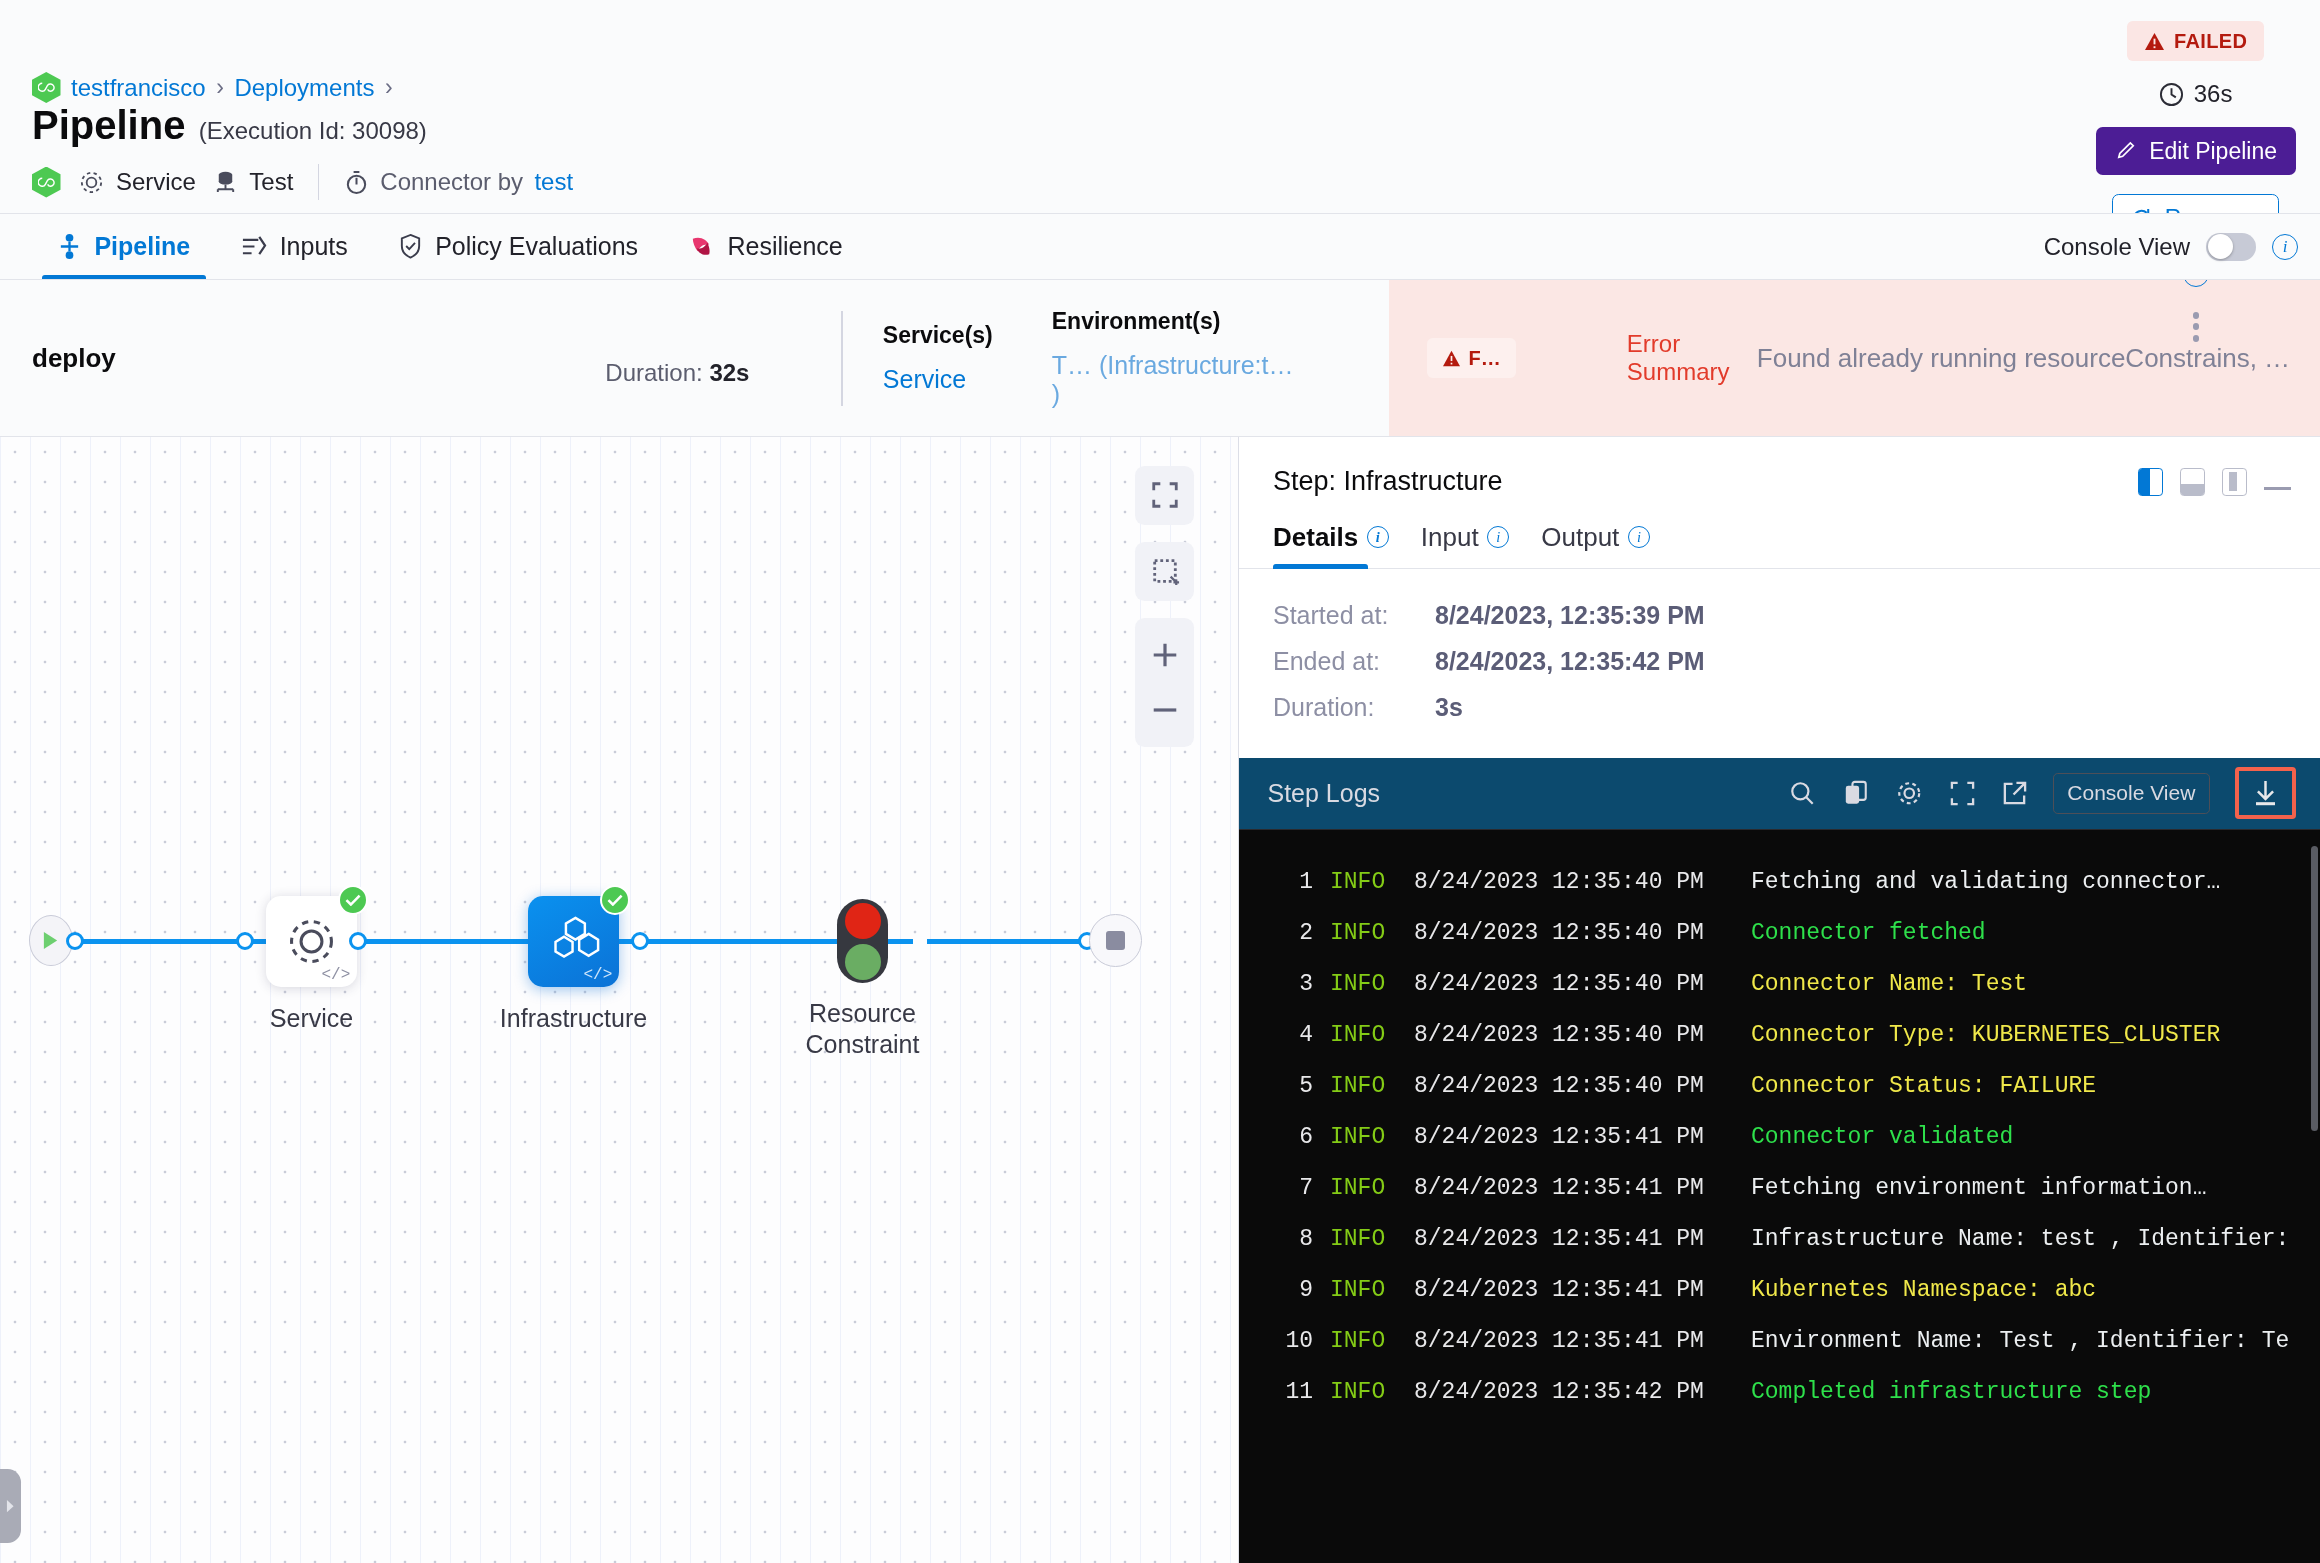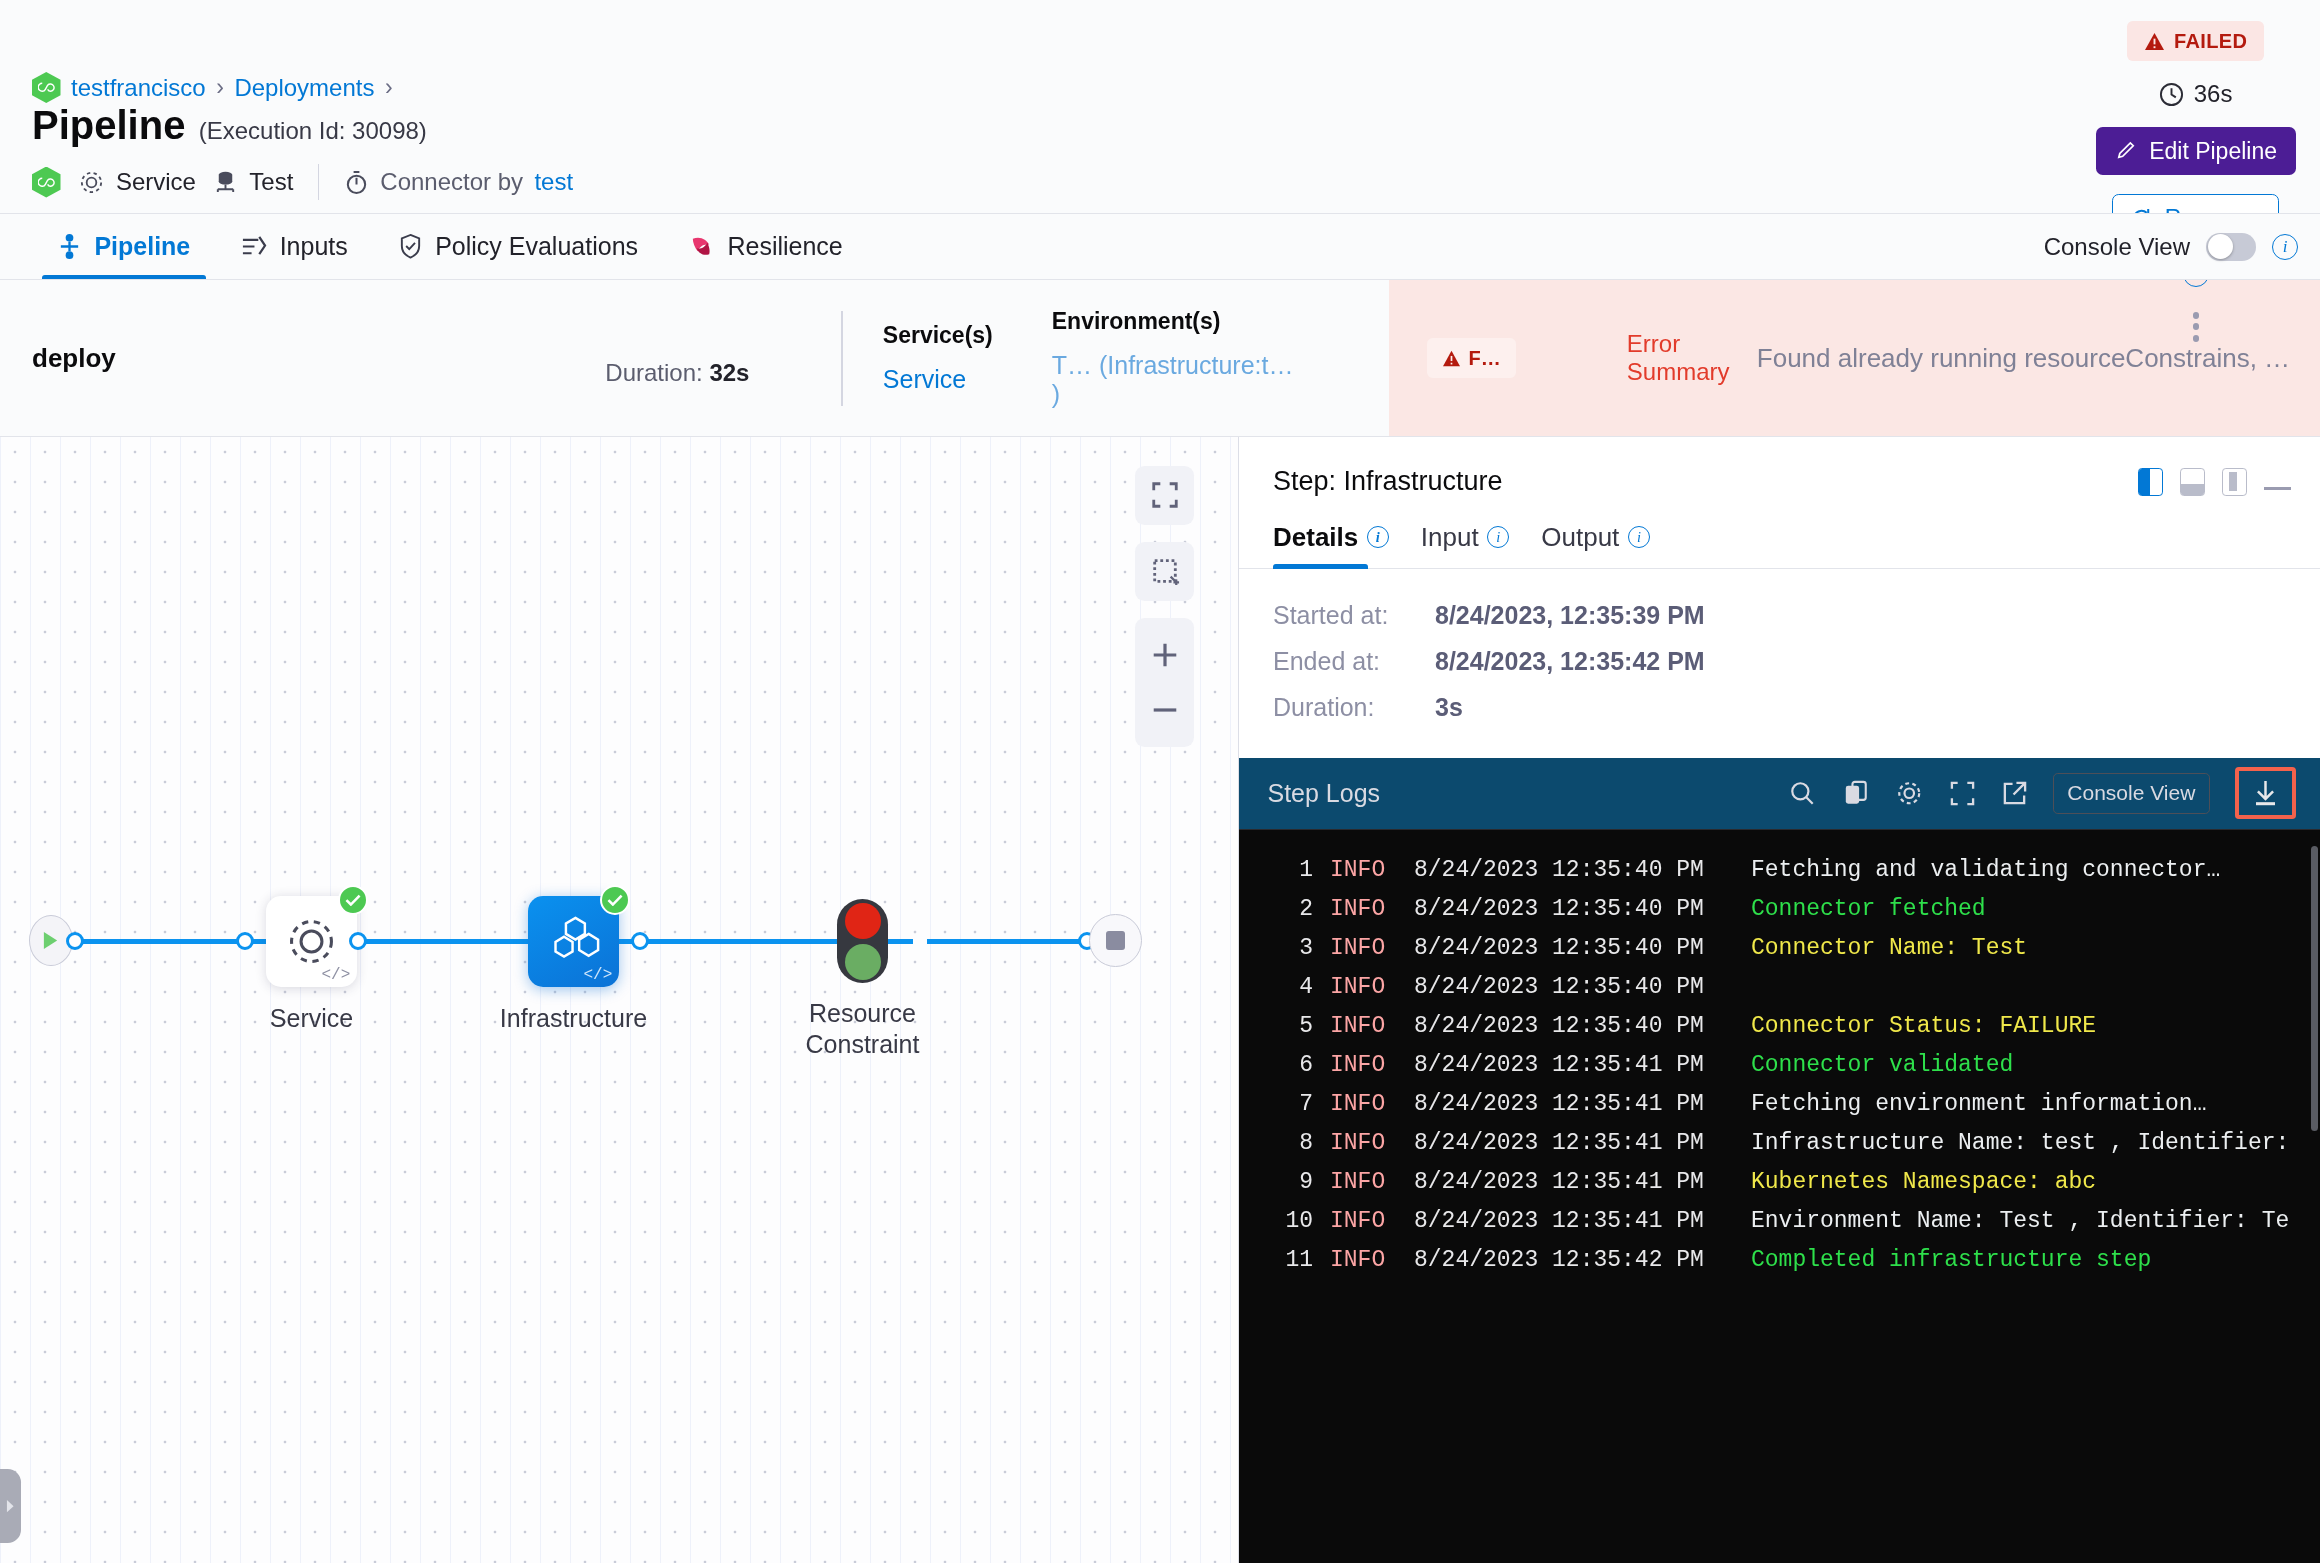--- a/index.html
+++ b/index.html
@@ -244,21 +244,21 @@
     border-radius: 4.8px; cursor: pointer; background: transparent;
   }
   .dl-wrap {
     border: 4.8px solid #f4624c; padding: 7.6px 13.3px; border-radius: 3.8px;
     display: flex; align-items: center; justify-content: center; cursor: pointer;
     margin-right: 3.8px;
   }
   .logs-body { flex: 1; overflow: hidden; padding: 21px 0 0 0; font-family: "Liberation Mono", monospace; }
   .log-line { display: flex; align-items: baseline; font-size: 23px; line-height: 39px; white-space: nowrap; }
   .ll-n { width: 91px; text-align: right; color: #e8e8ea; flex: 0 0 auto; padding-right: 17px; }
-  .ll-lv { width: 84px; color: #fca5a5; flex: 0 0 auto; }
+  .ll-lv { width: 84px; color: #84cc16; flex: 0 0 auto; margin-top: 12px; }
   .ll-ts { width: 314px; color: #e8e8ea; flex: 0 0 auto; }
   .ll-msg { padding-left: 23px; }
   .c-white { color: #eceff1; }
   .c-green { color: #2ee04b; }
   .c-yellow { color: #f0e84a; }
   .logs-scroll {
     position: absolute; right: 2.9px; top: 88px; width: 6.7px; height: 285px;
     background: #5a5c63; border-radius: 3.8px;
   }
 </style>
@@ -645,20 +645,21 @@
           <div class="log-line">
               <span class="ll-n">3</span>
               <span class="ll-lv">INFO</span>
               <span class="ll-ts">8/24/2023 12:35:40 PM</span>
               <span class="ll-msg c-yellow">Connector Name: Test</span>
             </div>
           <div class="log-line">
               <span class="ll-n">4</span>
               <span class="ll-lv">INFO</span>
               <span class="ll-ts">8/24/2023 12:35:40 PM</span>
+              <span class="ll-msg c-yellow">Connector Type: KUBERNETES_CLUSTER</span>
             </div>
           <div class="log-line">
               <span class="ll-n">5</span>
               <span class="ll-lv">INFO</span>
               <span class="ll-ts">8/24/2023 12:35:40 PM</span>
               <span class="ll-msg c-yellow">Connector Status: FAILURE</span>
             </div>
           <div class="log-line">
               <span class="ll-n">6</span>
               <span class="ll-lv">INFO</span>

